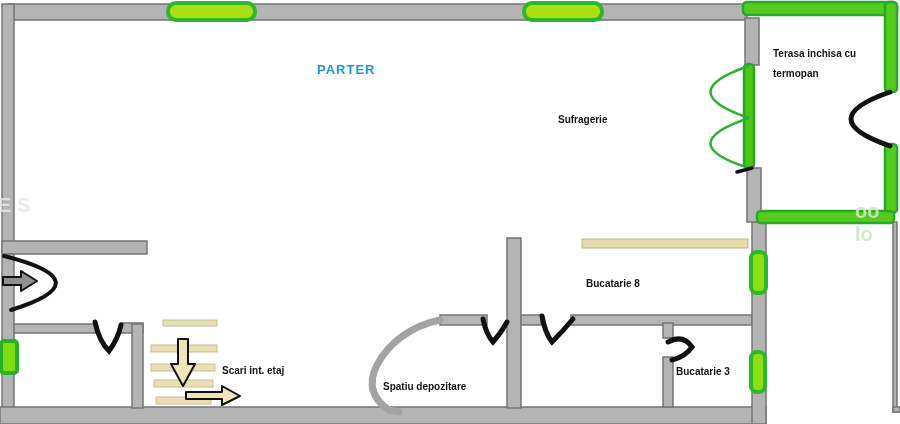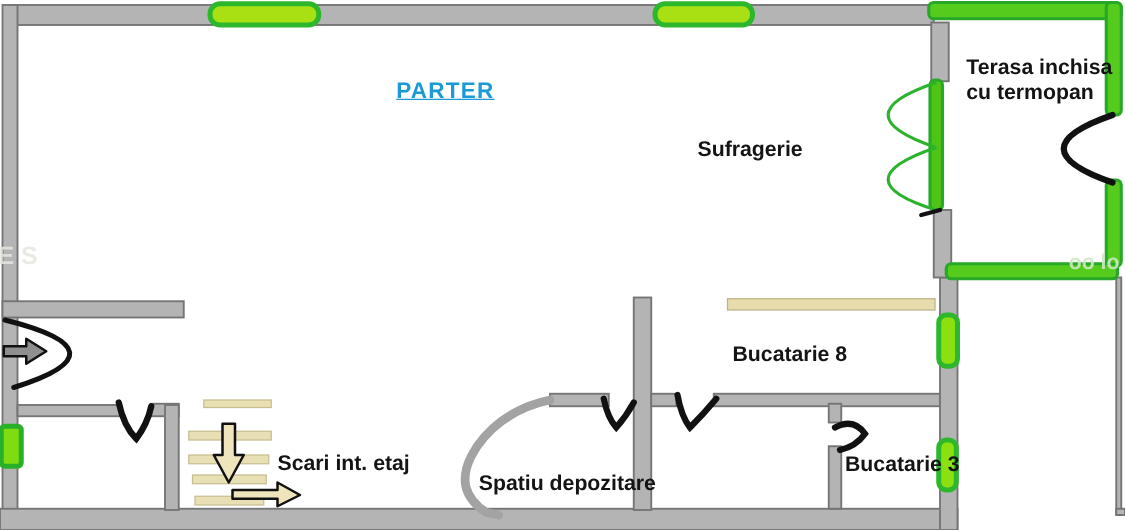--- a/index.html
+++ b/index.html
@@ -18,41 +18,40 @@
     position:relative;
     width:900px;height:424px;
     background:#ffffff;
     overflow:hidden;
     font-family:"Liberation Sans", sans-serif;
   }
   #plan svg{position:absolute;left:0;top:0;}
   .label{
     position:absolute;
     font-weight:bold;
-    font-size:17px;
+    font-size:10px;
     line-height:20px;
     color:#141414;
     white-space:nowrap;
   }
   .label.wrap{white-space:normal;}
   .title{
     position:absolute;
     font-weight:bold;
-    font-size:18px;
+    font-size:13px;
     letter-spacing:1px;
     color:var(--blue);
-    text-decoration:underline;
   }
   .wm{
     position:absolute;
     font-weight:bold;
     pointer-events:none;
   }
   .wm-left{left:-2px;top:194px;font-size:20px;color:rgba(230,230,225,0.85);}
-  .wm-right{left:855px;top:200px;font-size:17px;color:rgba(205,232,195,0.9);}
+  .wm-right{left:855px;top:200px;font-size:20px;color:rgba(205,232,195,0.9);}
 </style>
 </head>
 <body>
 
 <div id="plan">
 
   <svg width="900" height="424" viewBox="0 0 900 424">
 
     <g fill="#b4b4b4" stroke="#757575" stroke-width="1.5">
       <rect x="9" y="4" width="738" height="16"></rect>

